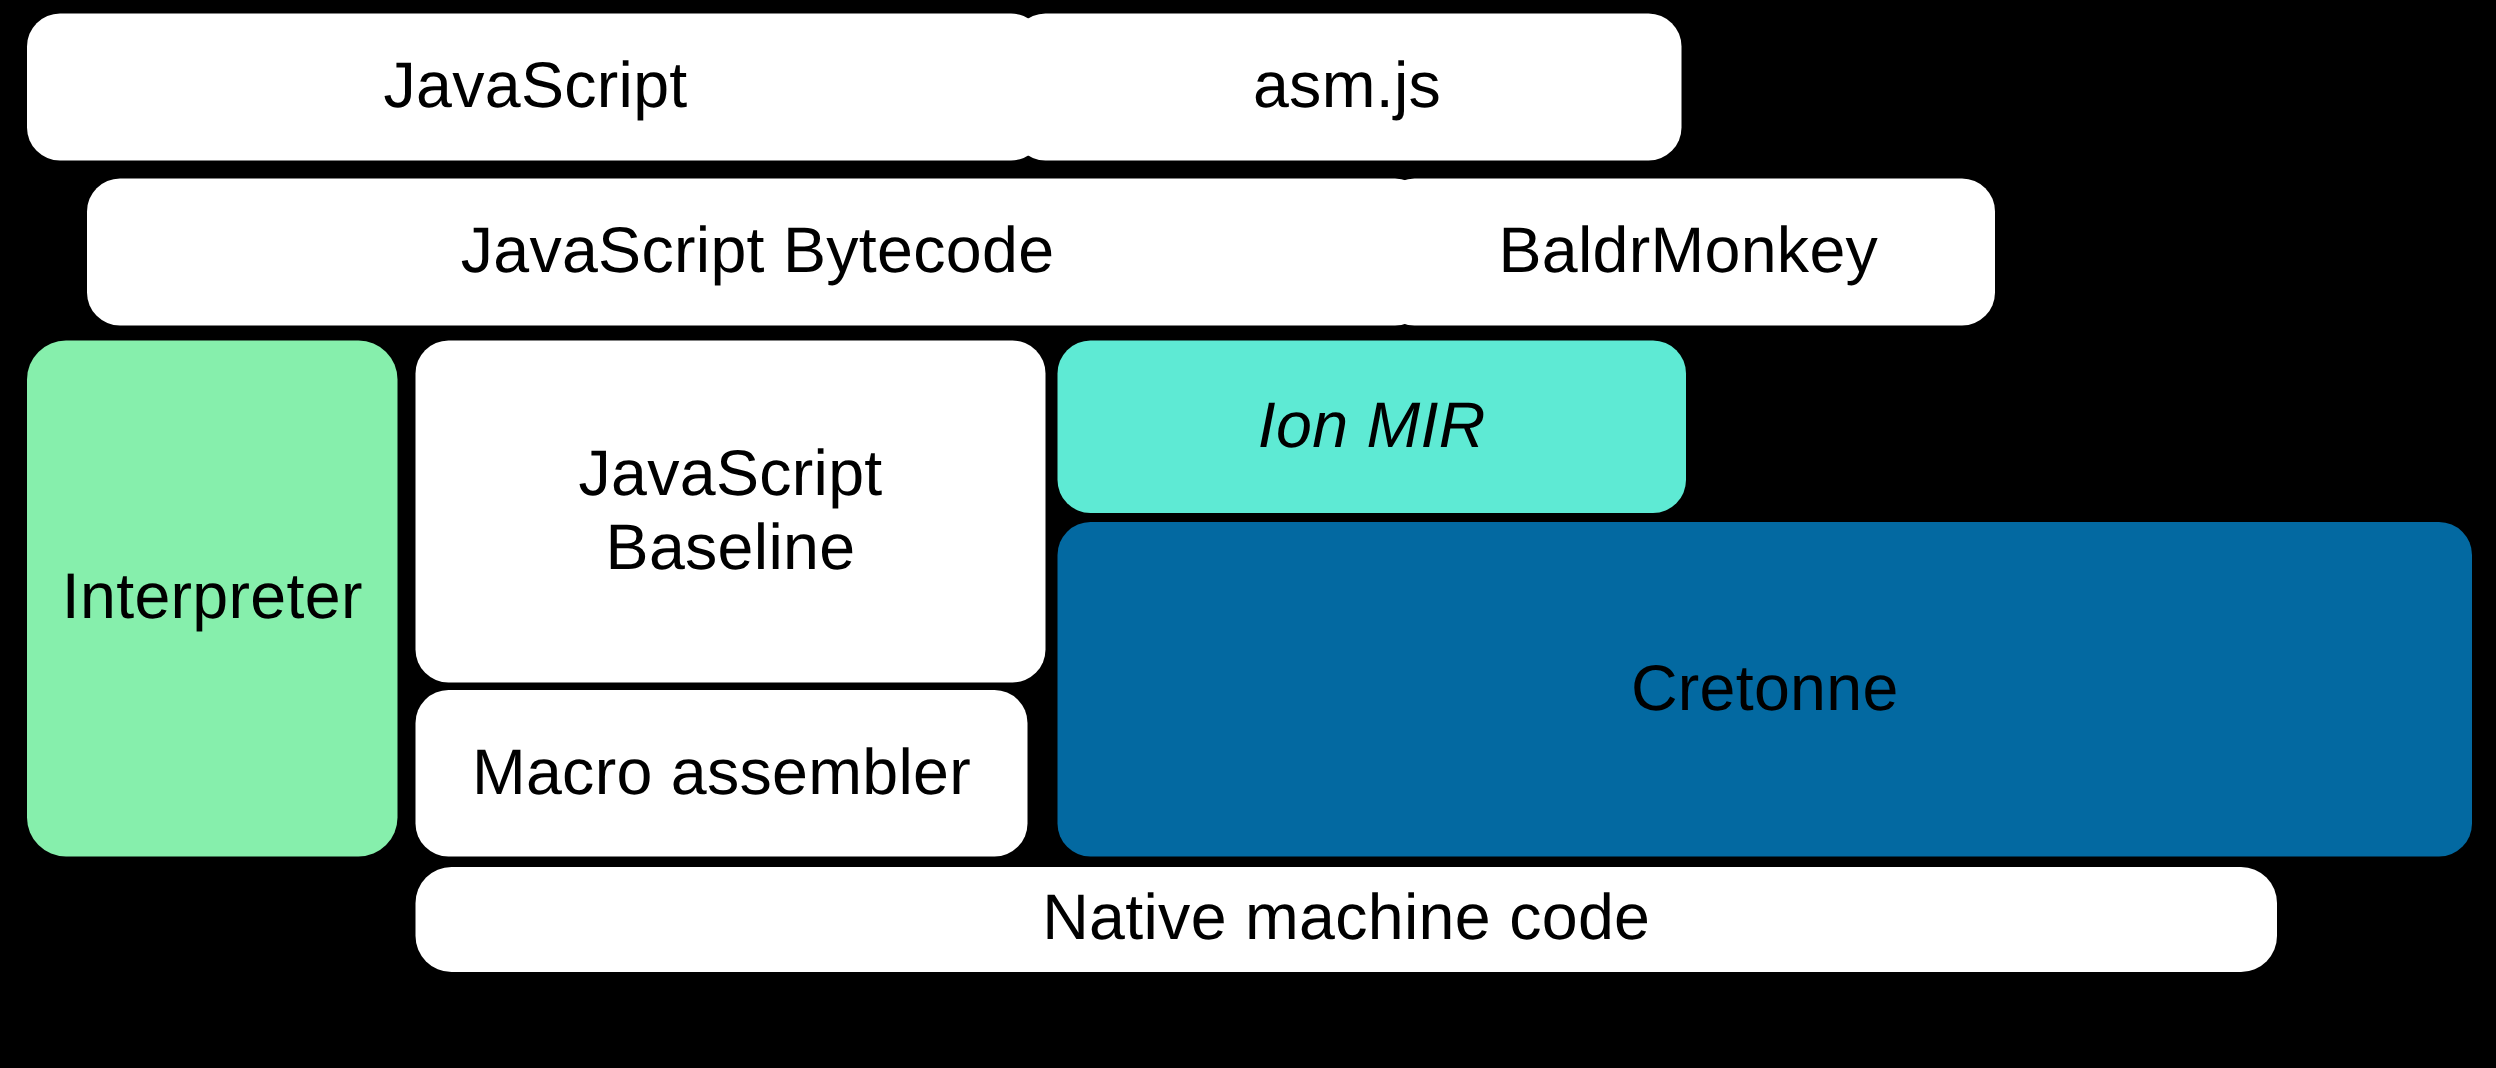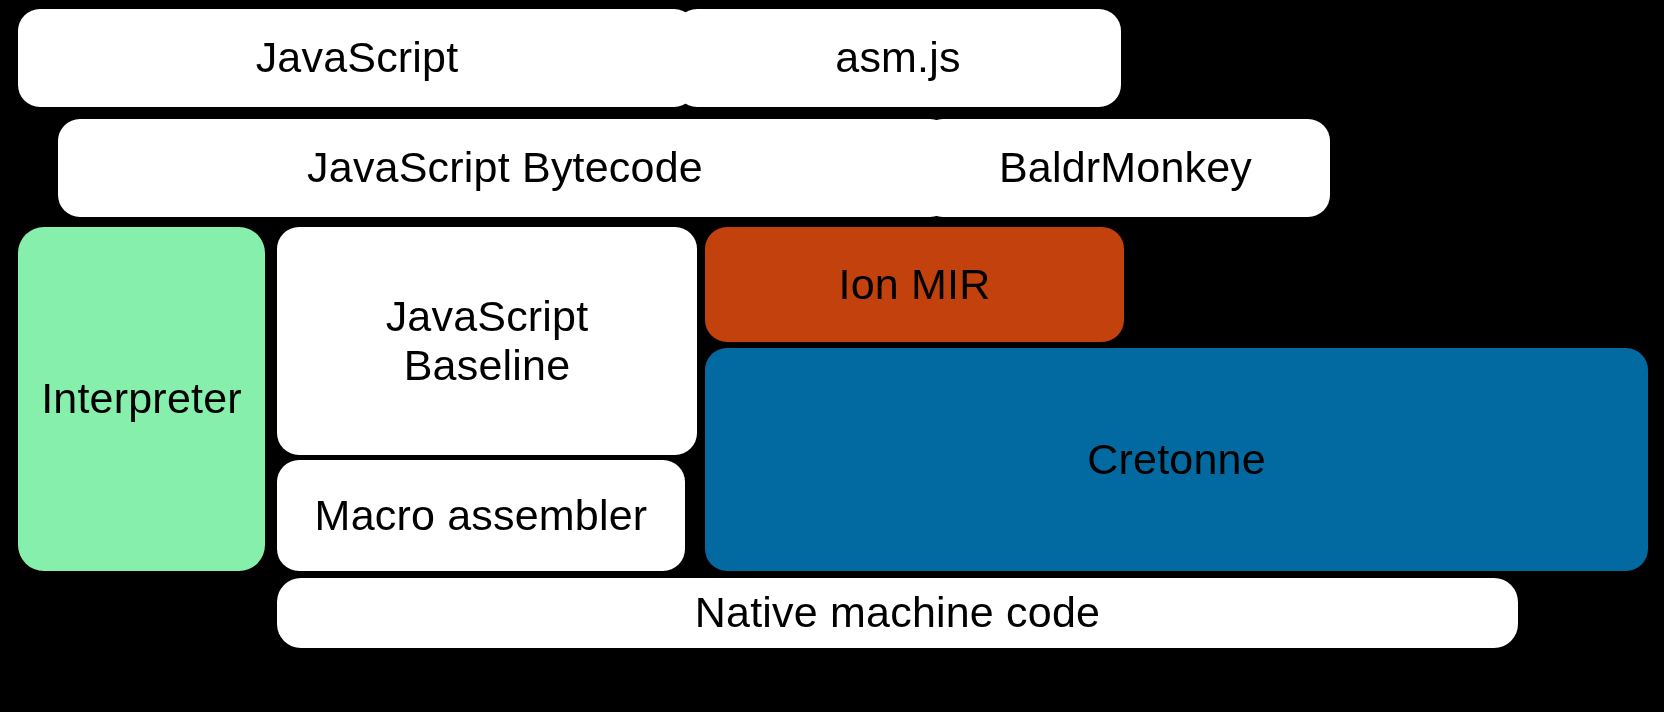--- a/index.html
+++ b/index.html
@@ -27,21 +27,21 @@
     background: #ffffff;
     border-radius: 22px;
     font-size: 43px;
     line-height: 1.15;
     font-weight: 400;
     letter-spacing: 0.2px;
     white-space: pre-line;
     user-select: none;
   }
   .node.gray   { background: #86efac; }
-  .node.green  { background: #c2410c; }
+  .node.green  { background: #5eead4; font-style: italic; }
   .node.pink   { background: #0369a1; }
 
   
   .n-javascript      { left: 18px;   top: 9px;   width: 678px;  height: 98px;  }
   .n-asmjs           { left: 675px;  top: 9px;   width: 446px;  height: 98px;  }
   .n-wasm            { left: 1130px; top: 9px;   width: 516px;  height: 98px;  }
 
   
   .n-jsbytecode      { left: 18px;   top: 119px; width: 894px;  height: 98px; margin-left: 40px;  }
   .n-baldrmonkey     { left: 921px;  top: 119px; width: 409px;  height: 98px;  }

